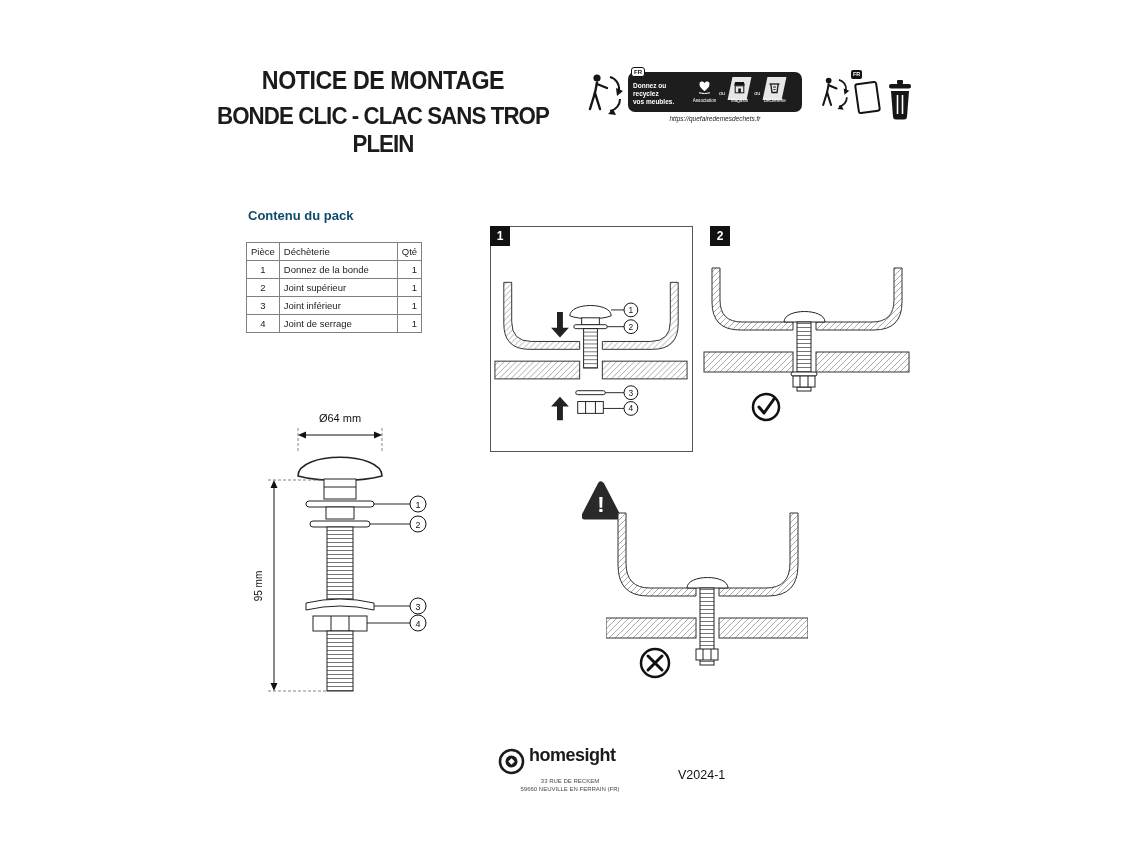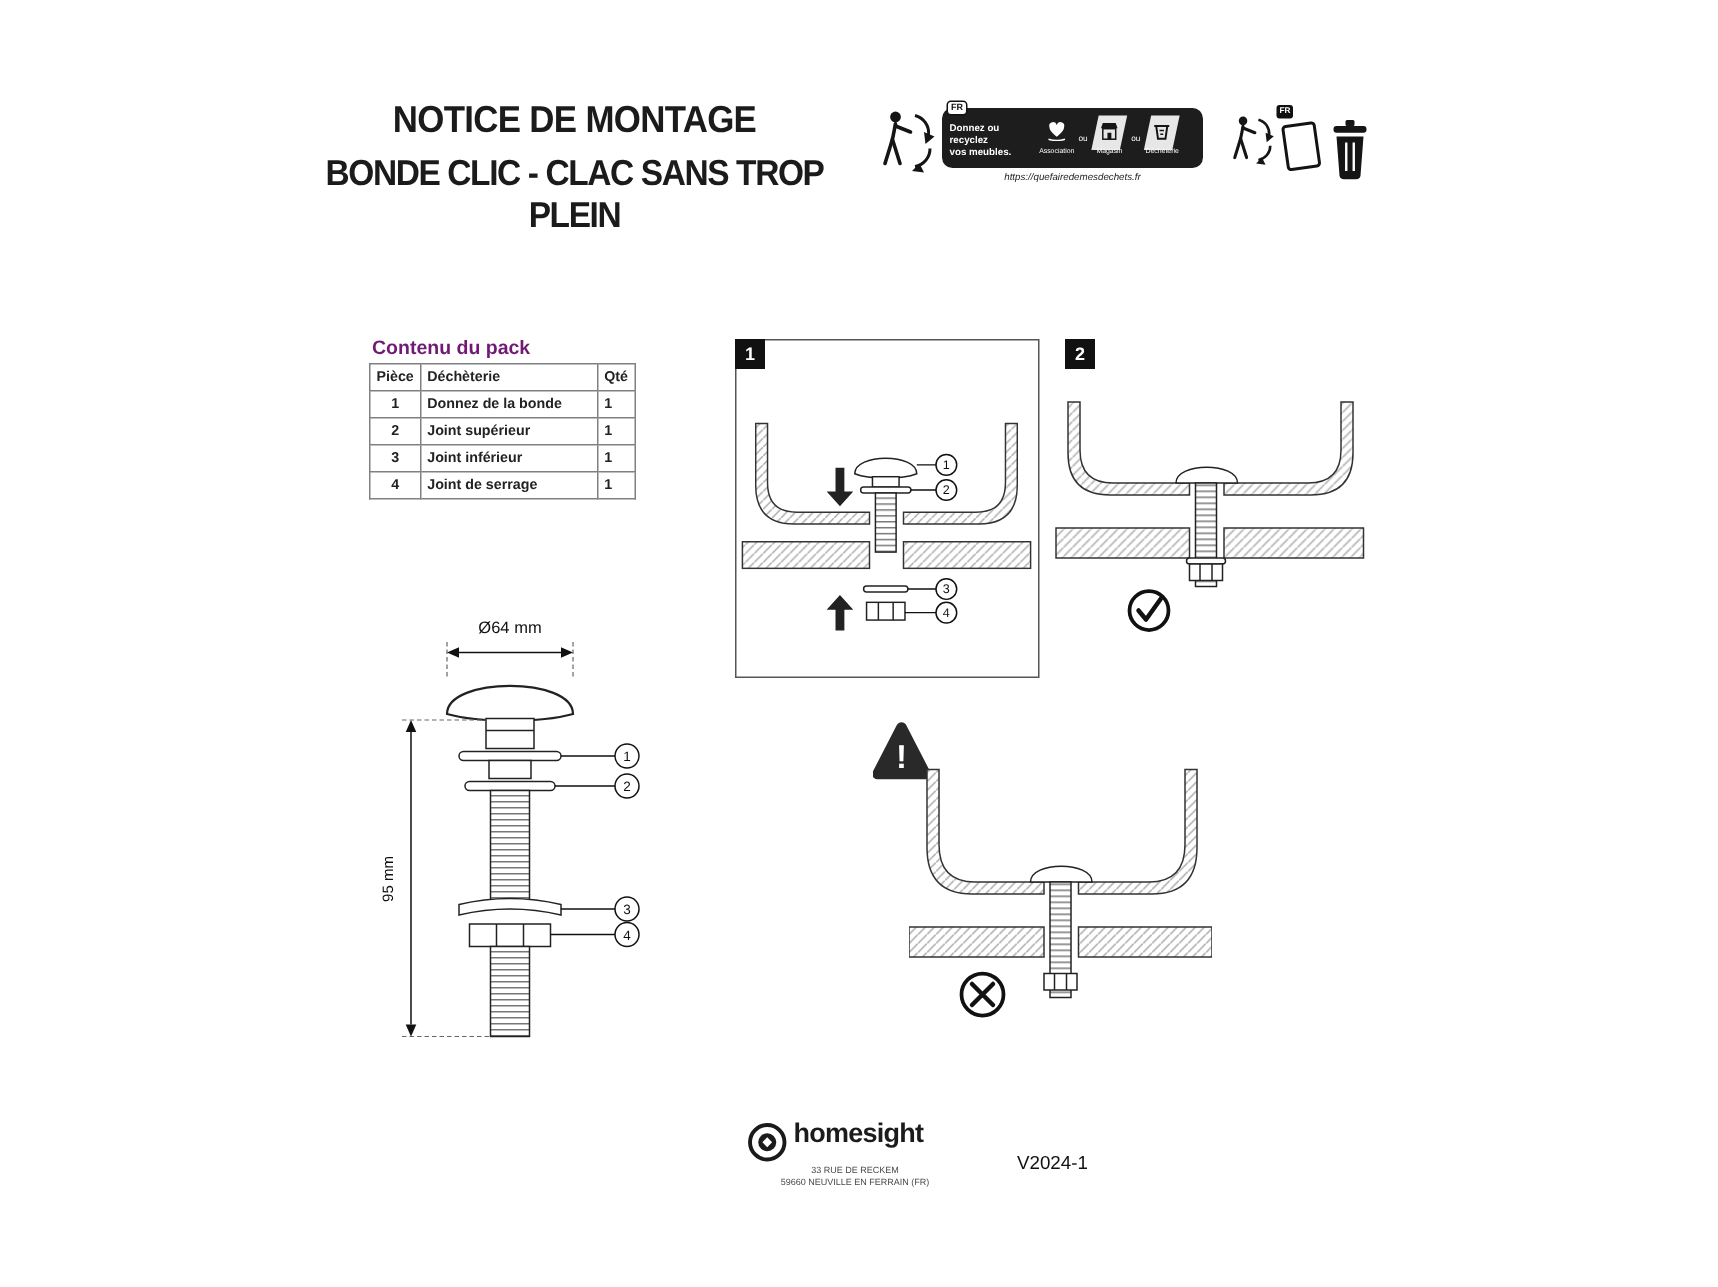--- a/index.html
+++ b/index.html
@@ -31,26 +31,26 @@
 
   
   .triman2{left:820px;top:74px}
   .frb2{left:851px;top:70px;background:#111;color:#fff;font-size:5.5px;font-weight:700;
         padding:1px 2px;border-radius:2px;line-height:7px}
   .paper{left:856px;top:82px;width:23px;height:31px;background:#fff;border:2.5px solid #131313;
          border-radius:3px;transform:rotate(-8deg)}
   .bin{left:886px;top:76px}
 
   
-  .pack-head{left:248px;top:224px;font-size:13px;font-weight:700;color:#701a75}
+  .pack-head{left:248px;top:208px;font-size:13px;font-weight:700;color:#0c4a6e}
   .pack-table{left:246px;top:242px;border-collapse:collapse;font-size:9.5px;color:#222}
-  .pack-table th,.pack-table td{border:1px solid #808080;padding:3px 4px;font-weight:700;text-align:left}
+  .pack-table th,.pack-table td{border:1px solid #808080;padding:3px 4px;font-weight:400;text-align:left}
   .pack-table .c-piece{width:28px;text-align:center}
   .pack-table .c-des{width:118px}
-  .pack-table .c-qte{width:22px;text-align:left}
+  .pack-table .c-qte{width:22px;text-align:right}
 
   
   .tech{left:240px;top:404px}
   .step1-box{left:490px;top:226px;width:203px;height:226px;border:1.5px solid #555}
   .stepnum{width:20px;height:20px;background:#111;color:#fff;font-size:12px;font-weight:700;
            display:flex;align-items:center;justify-content:center}
   .s1num{left:490px;top:226px}
   .s2num{left:710px;top:226px}
   .step2{left:703px;top:257px}
   .warn-icon{left:582px;top:480px}

